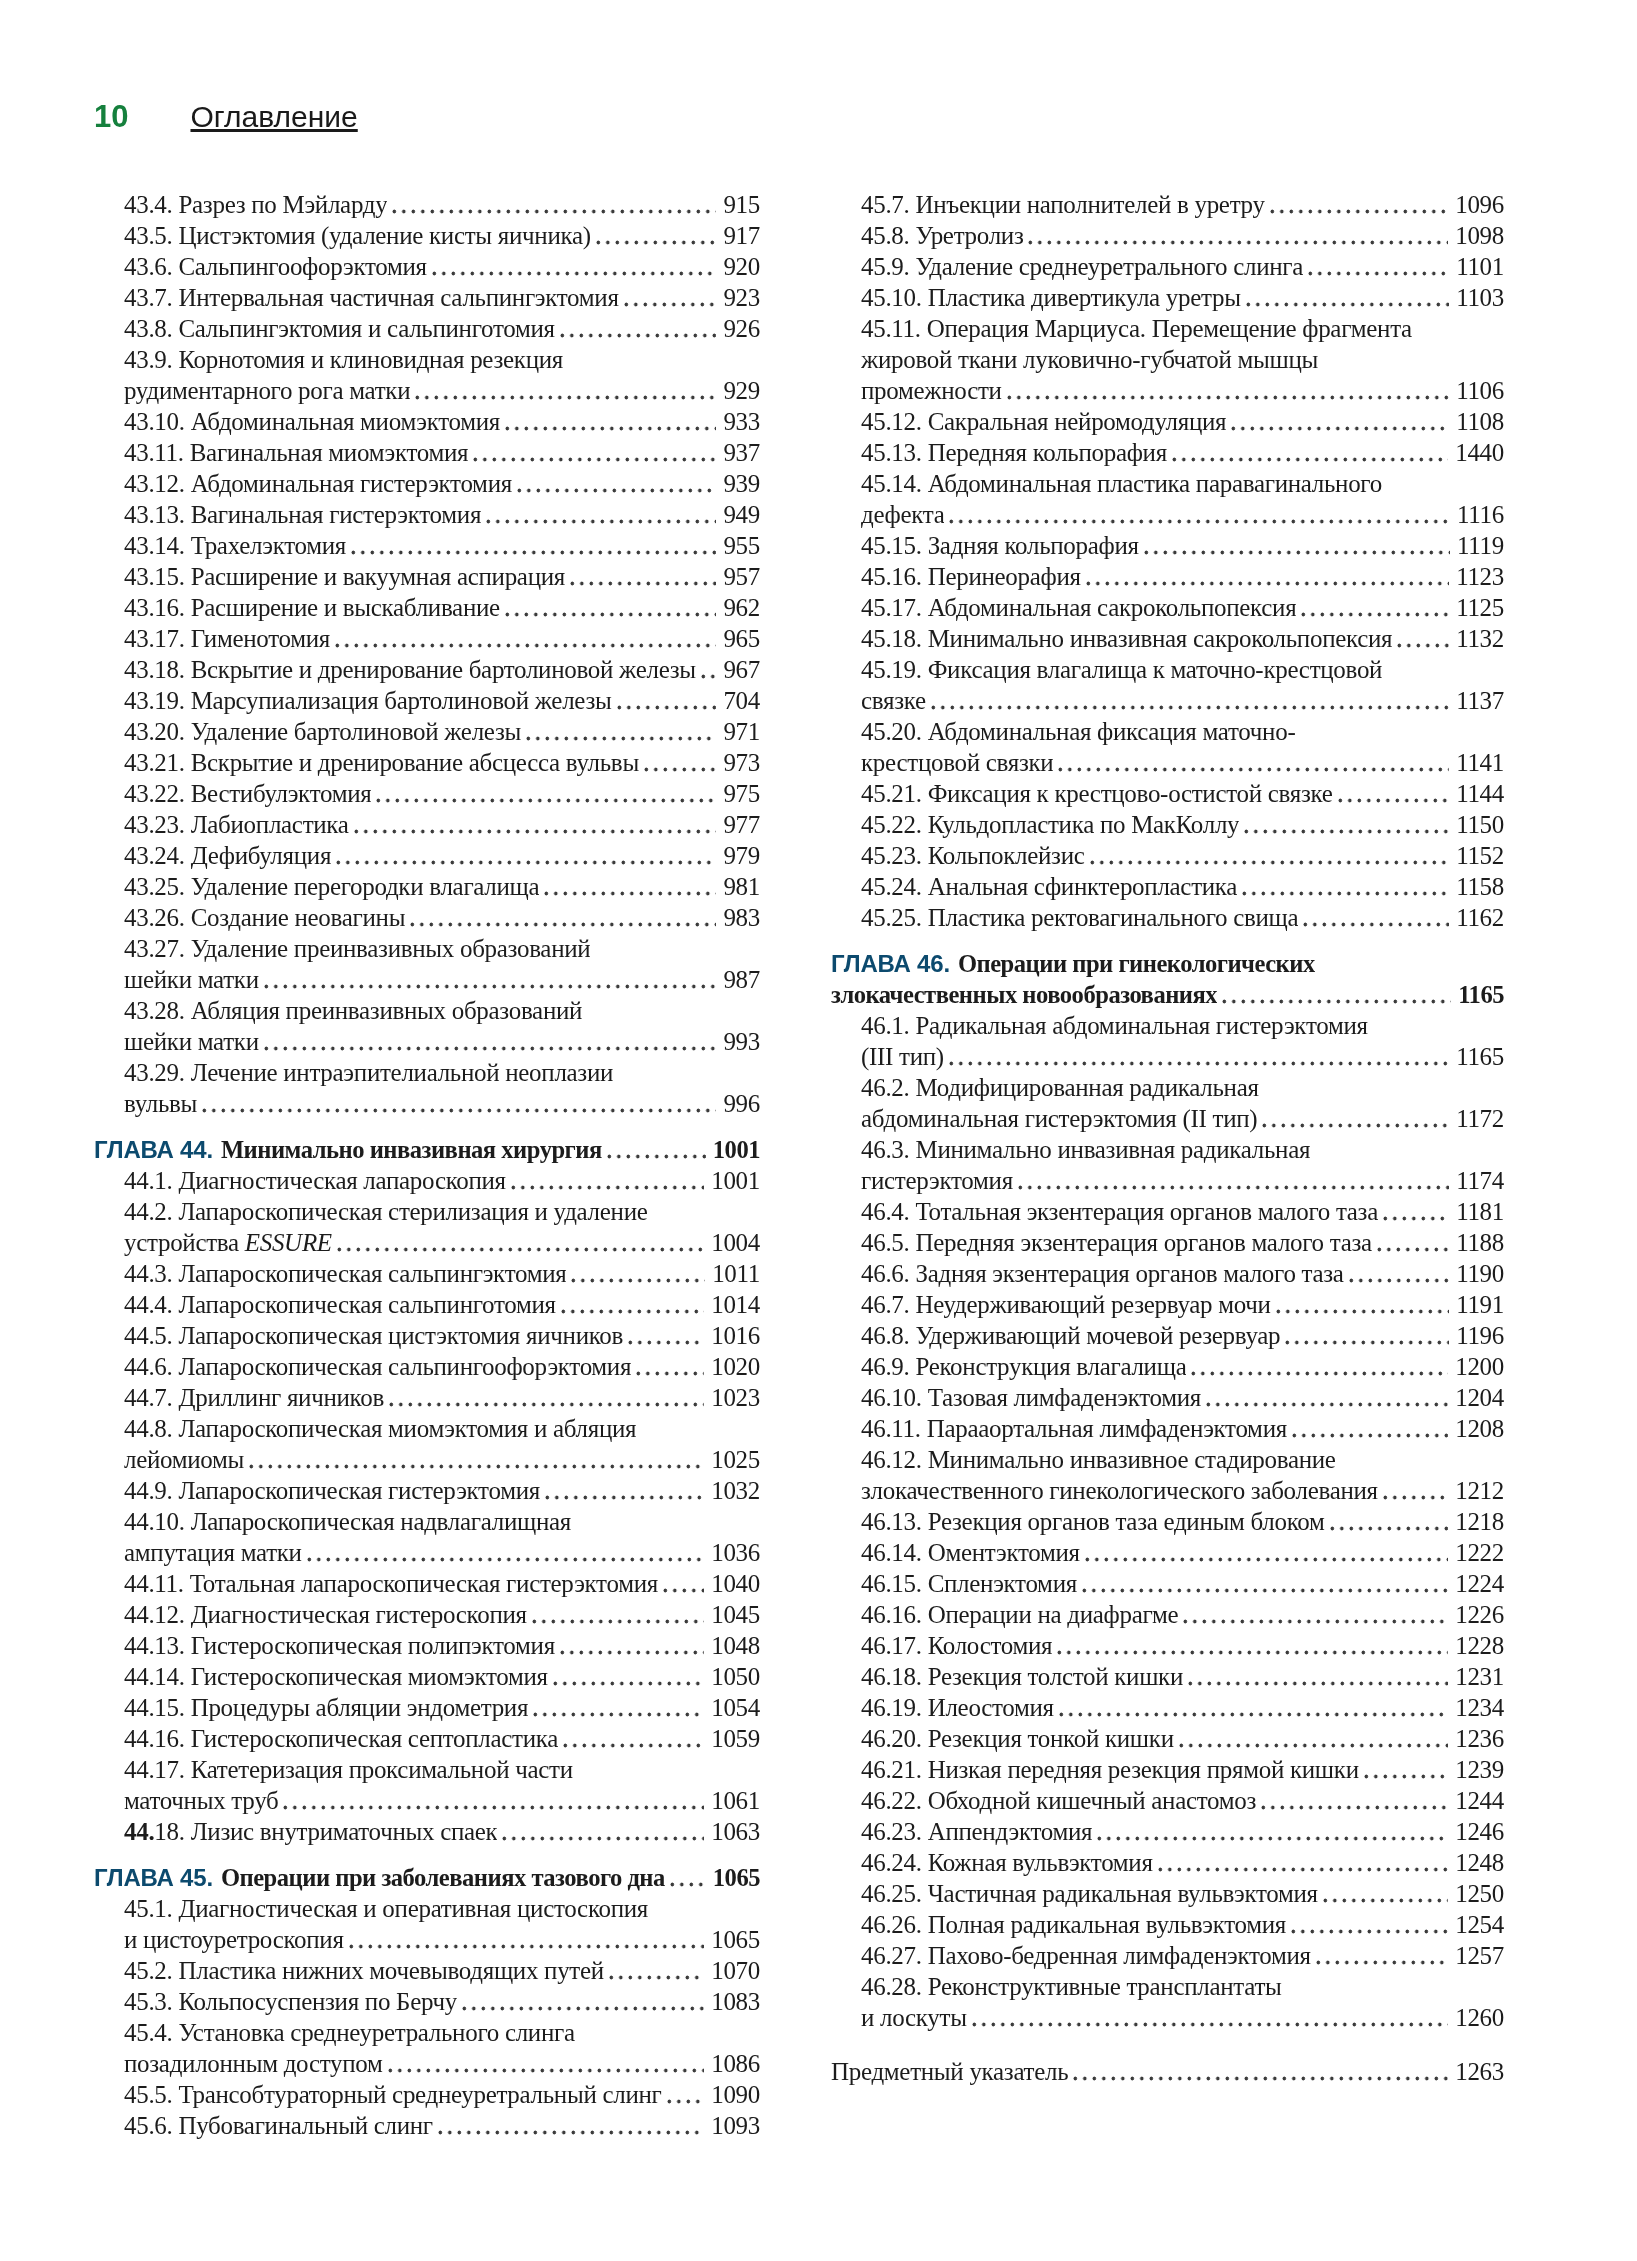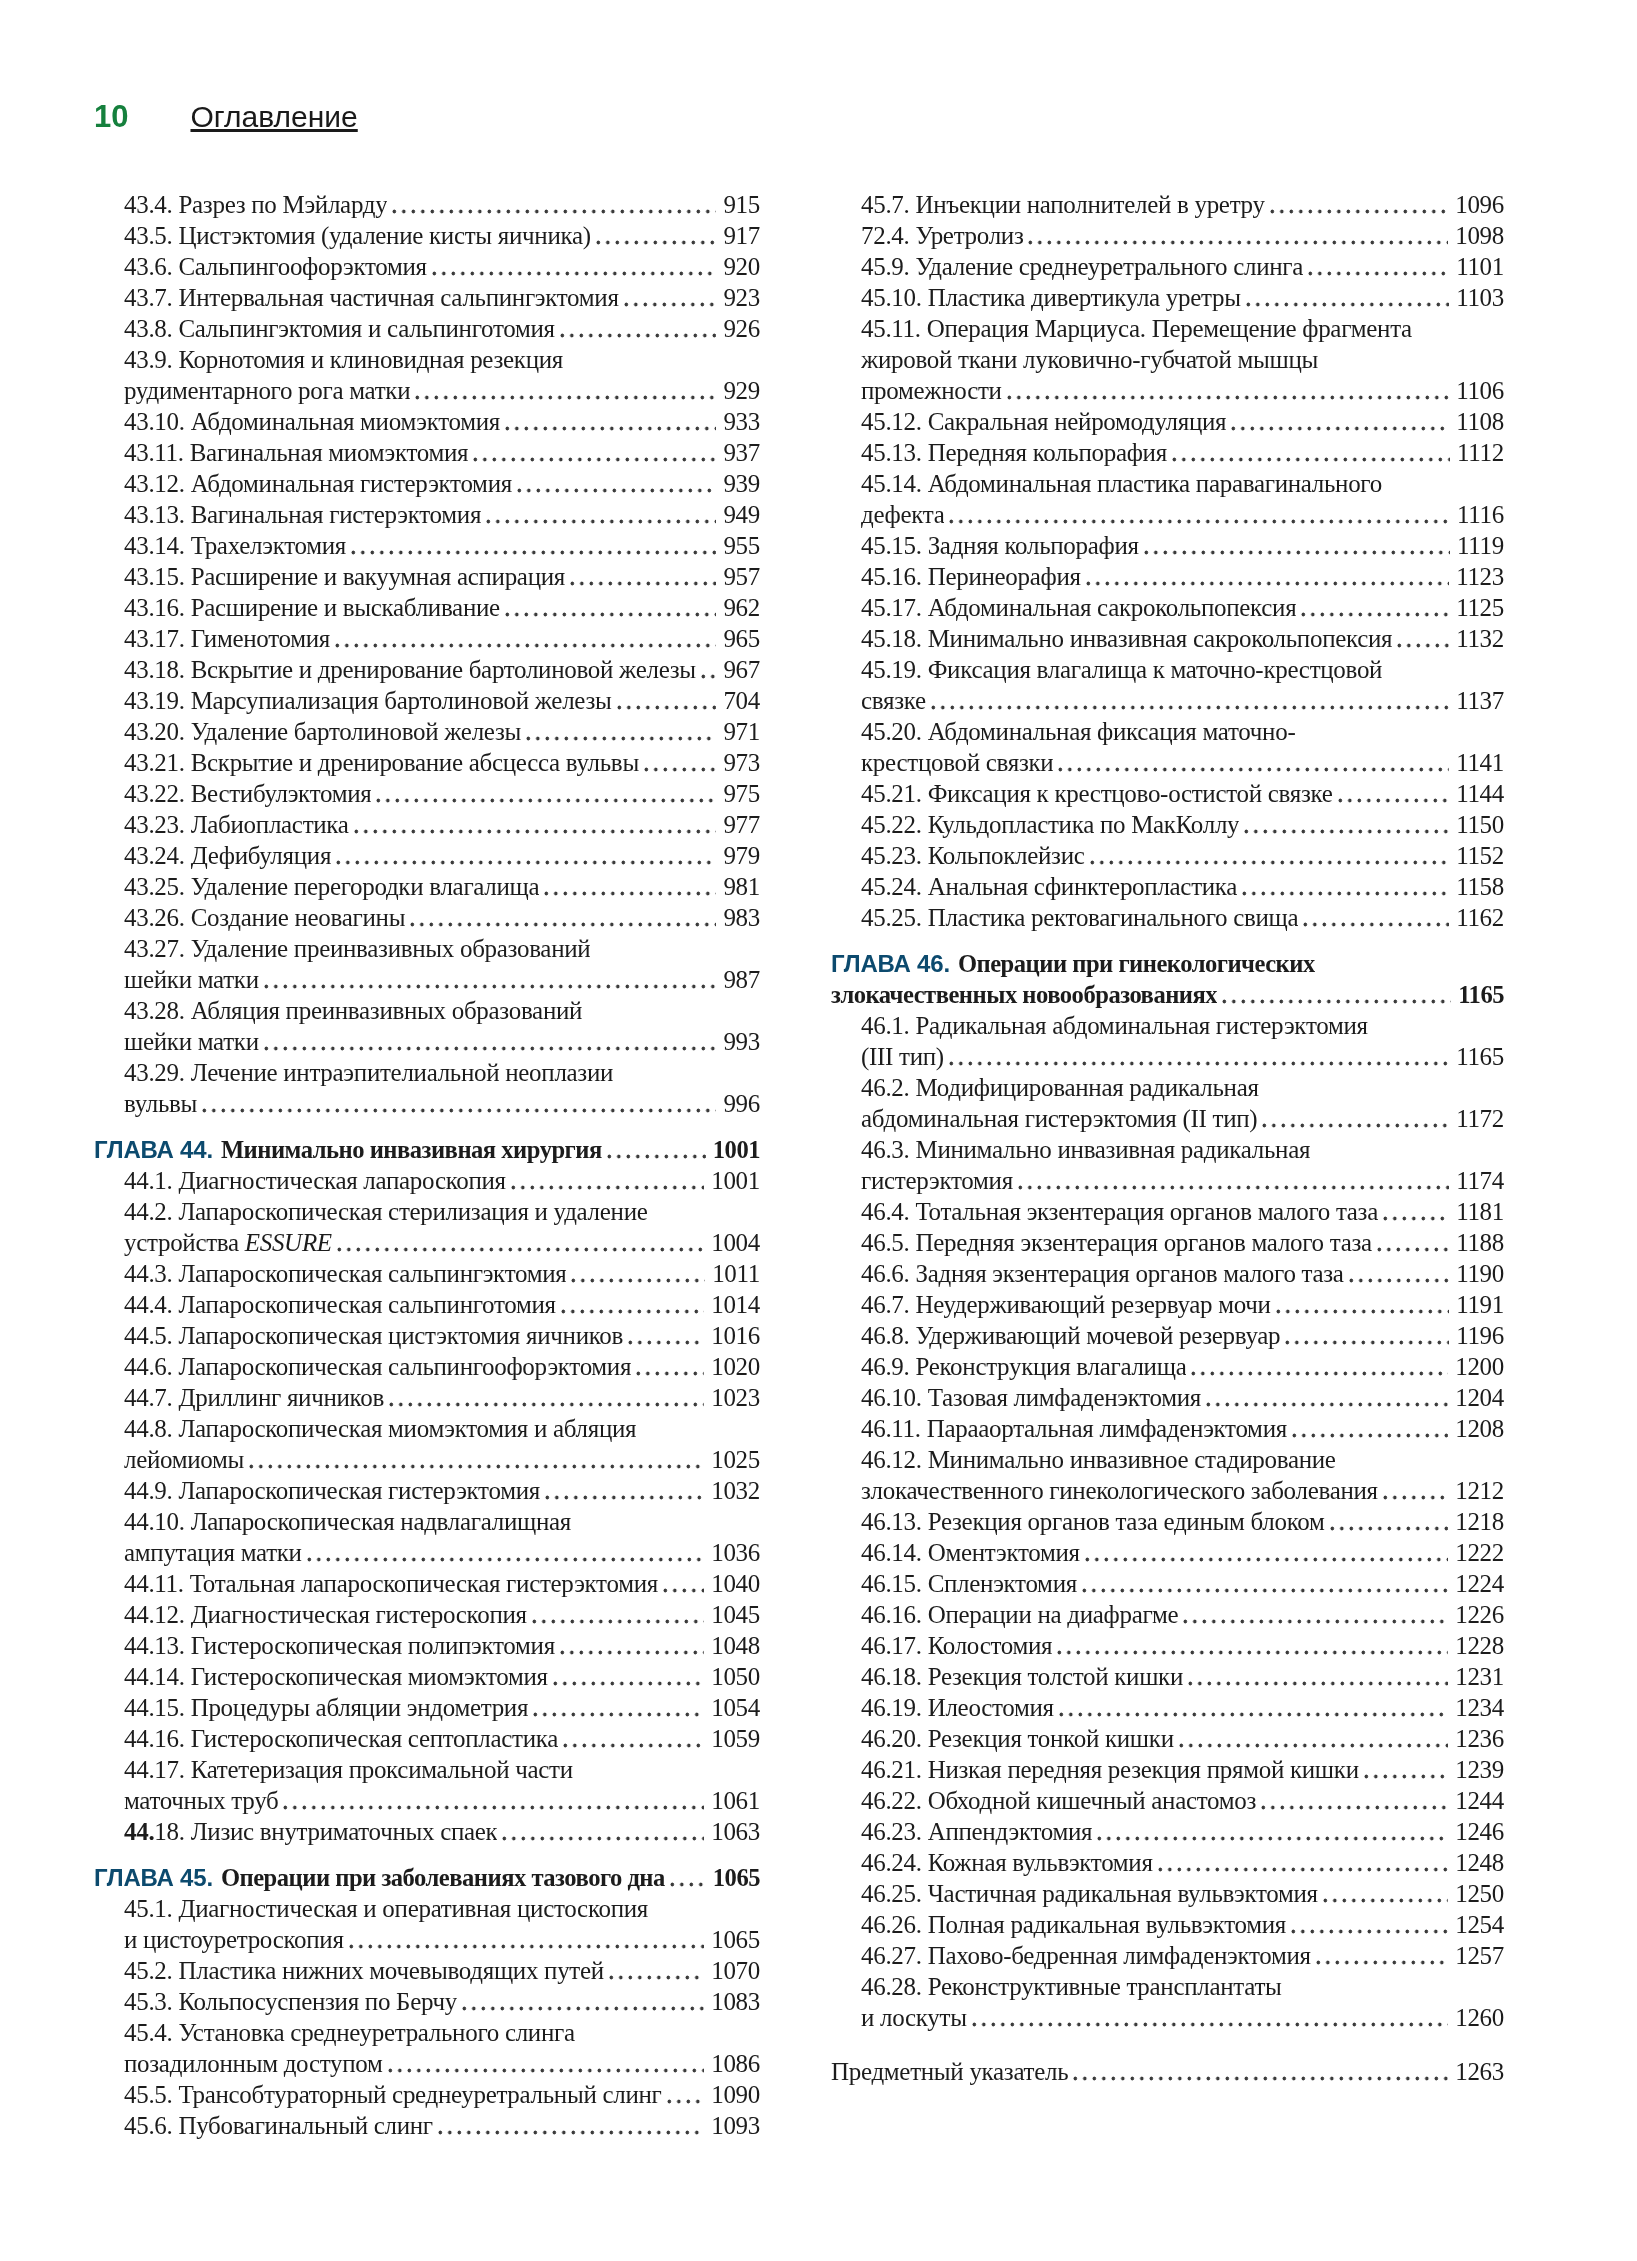--- a/index.html
+++ b/index.html
@@ -460,21 +460,21 @@
     <div class="col right" id="col-right">
         <div class="entry item">
           <div class="row">
             <span class="txt"><span>45.7. Инъекции наполнителей в уретру</span></span>
             <span class="leader"></span>
             <span class="pg">1096</span>
           </div>
         </div>
         <div class="entry item">
           <div class="row">
-            <span class="txt"><span>72.4. Уретролиз</span></span>
+            <span class="txt"><span>45.8. Уретролиз</span></span>
             <span class="leader"></span>
             <span class="pg">1098</span>
           </div>
         </div>
         <div class="entry item">
           <div class="row">
             <span class="txt"><span>45.9. Удаление среднеуретрального слинга</span></span>
             <span class="leader"></span>
             <span class="pg">1101</span>
           </div>
@@ -503,21 +503,21 @@
           <div class="row">
             <span class="txt"><span>45.12. Сакральная нейромодуляция</span></span>
             <span class="leader"></span>
             <span class="pg">1108</span>
           </div>
         </div>
         <div class="entry item">
           <div class="row">
             <span class="txt"><span>45.13. Передняя кольпорафия</span></span>
             <span class="leader"></span>
-            <span class="pg">1112</span>
+            <span class="pg">1440</span>
           </div>
         </div>
         <div class="entry item">
           <div class="row">
             <span class="txt"><span>45.14. Абдоминальная пластика паравагинального</span></span>
           </div>
           <div class="row">
             <span class="txt"><span>дефекта</span></span>
             <span class="leader"></span>
             <span class="pg">1116</span>

